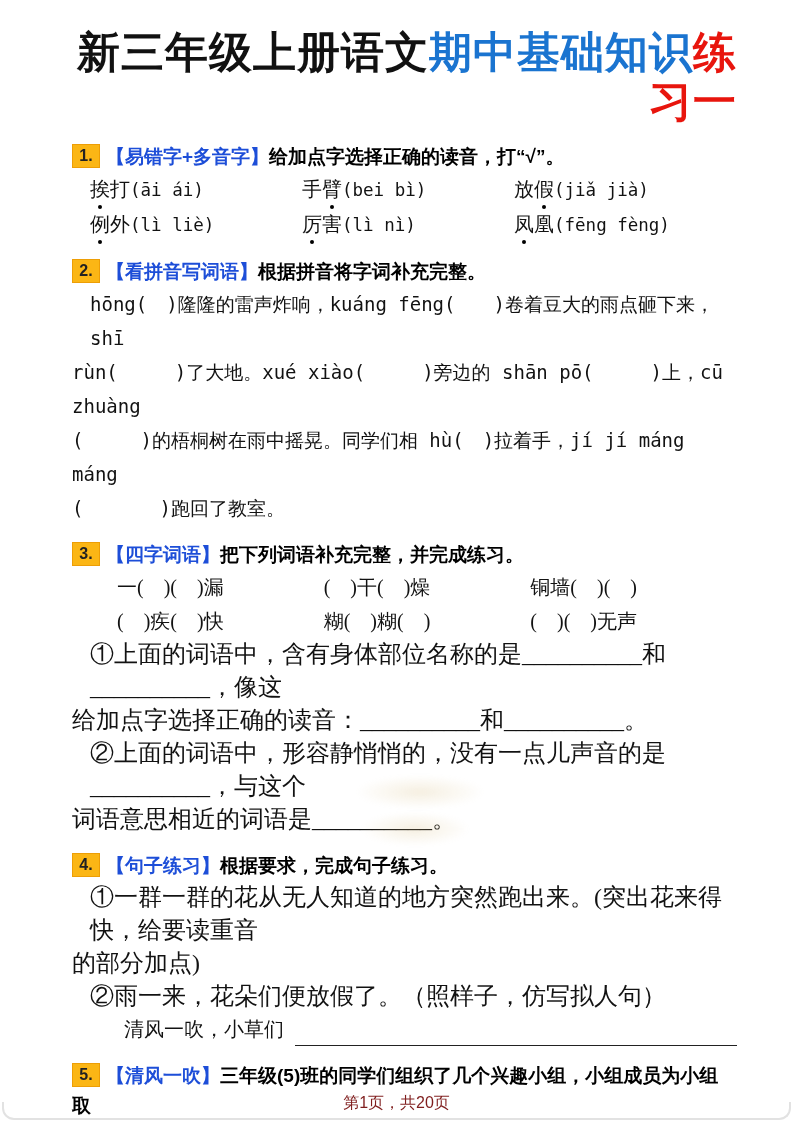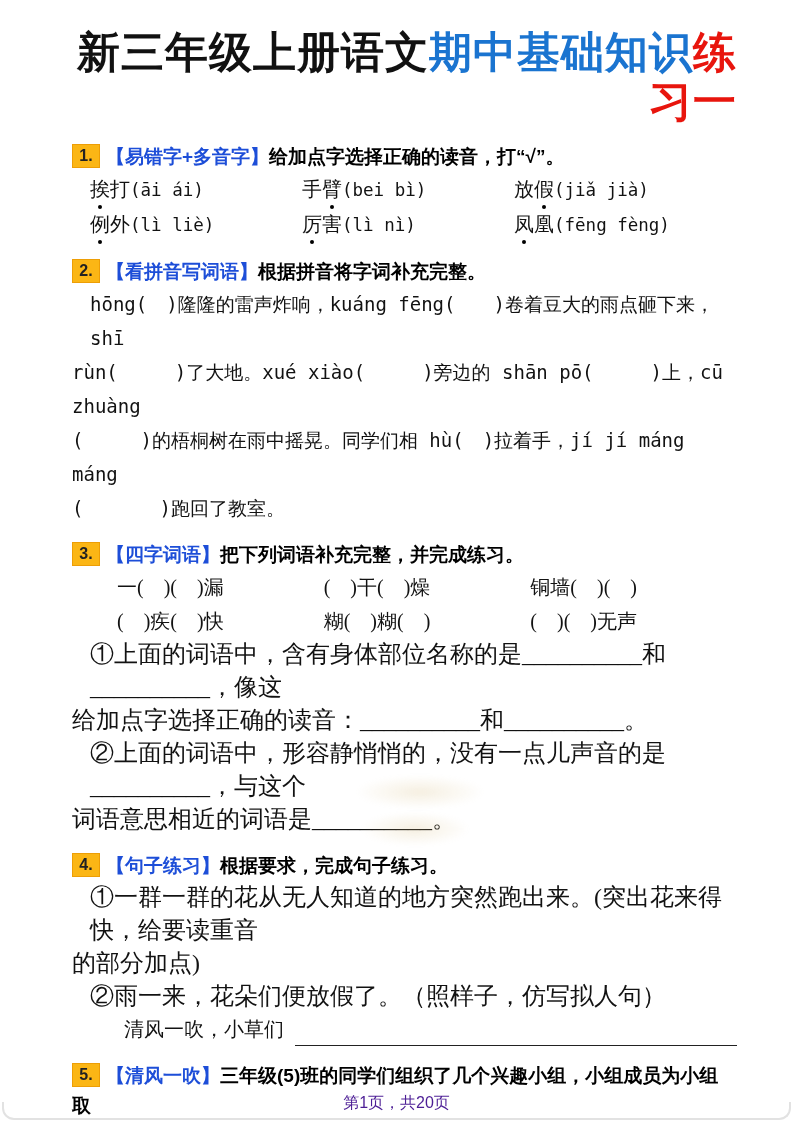--- a/index.html
+++ b/index.html
@@ -48,21 +48,21 @@
   
   .words-row{display:flex;padding-left:45px;}
   .word-cell{width:215px;font-size:20px;line-height:34px;}
 
   
   .ans-line{display:flex;align-items:flex-end;padding-left:52px;font-size:20px;line-height:33px;gap:8px;}
   .ans-blank{flex:1;border-bottom:1.6px solid #222;margin-left:3px;height:26px;}
 
   
   .footer{position:absolute;left:0;right:0;bottom:8px;text-align:center;
-          font-size:16px;color:#4c1d95;font-family:"Liberation Sans","DejaVu Sans",sans-serif;}
+          font-size:16px;color:#7f1d1d;font-family:"Liberation Sans","DejaVu Sans",sans-serif;}
   .page-edge{position:absolute;left:2px;right:2px;bottom:2px;height:16px;
              border:2px solid #e2e2e2;border-top:none;border-radius:0 0 12px 12px;pointer-events:none;}
 
   
   .wm{position:absolute;pointer-events:none;filter:blur(2px);opacity:.5;
       background:radial-gradient(ellipse at center,rgba(214,186,122,.45),rgba(214,186,122,0) 70%);}
   .wm1{left:355px;top:775px;width:130px;height:34px;}
   .wm2{left:360px;top:812px;width:110px;height:34px;}
 </style>
 </head>

